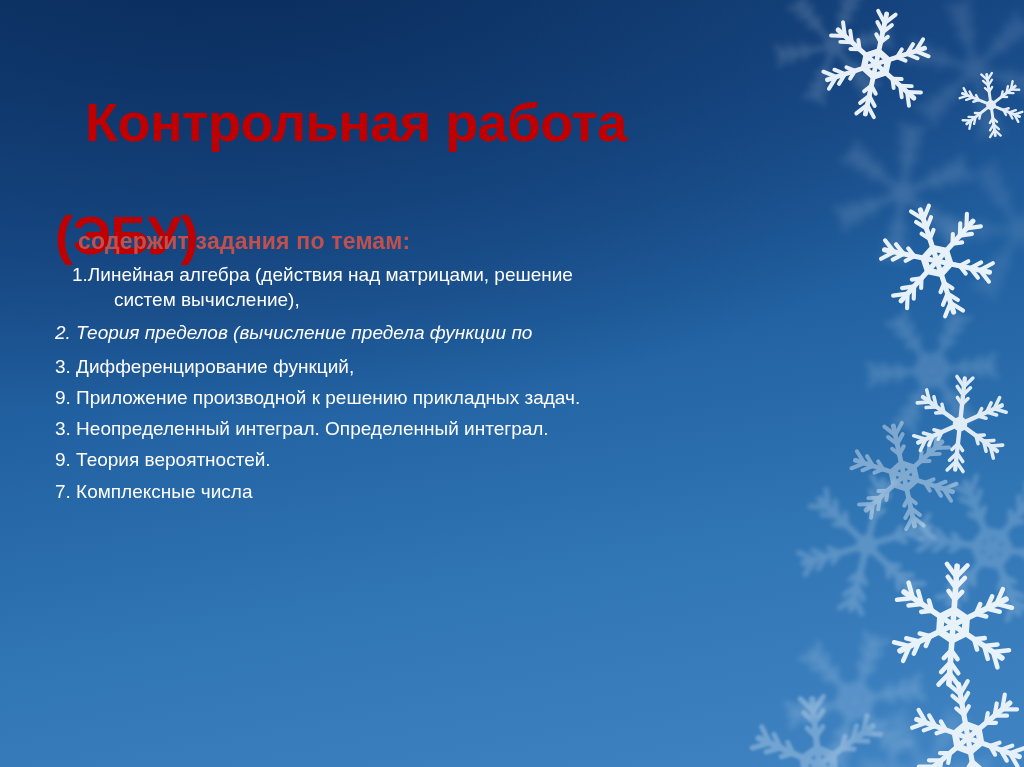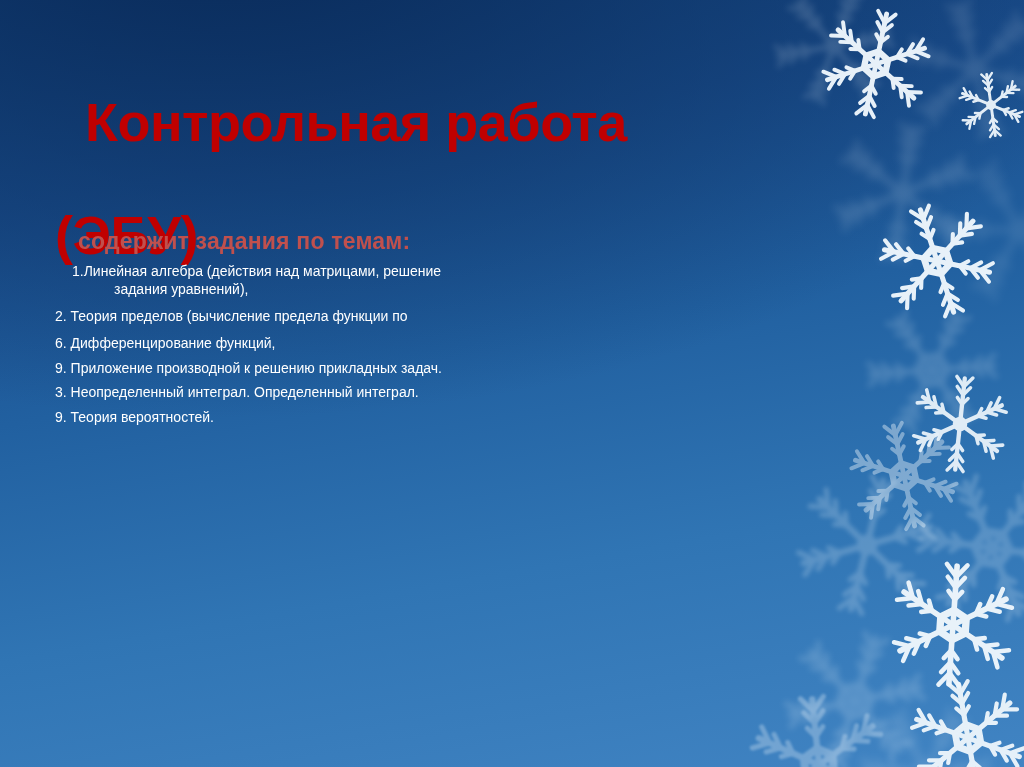--- a/index.html
+++ b/index.html
@@ -53,29 +53,29 @@
     font-weight: bold;
     letter-spacing: 0.2px;
   }
 
   #items {
     position: absolute;
     left: 55px;
     top: 262px;
     width: 830px;
     color: #ffffff;
-    font-size: 14px;
+    font-size: 19px;
     line-height: 1.32;
   }
   .item {
     margin: 0 0 6px 0;
     white-space: pre-line;
   }
   .item.first { padding-left: 17px; text-indent: 0; margin-bottom: 8px; }
-  .item.second { margin-bottom: 9px; }
+  .item.second { margin-bottom: 9px; font-style: italic; }
   .item .wrap1 { display: block; padding-left: 42px; }
   .item .wrap2 { display: block; padding-left: 80px; }
 </style>
 </head>
 <body>
 
 <div id="slide">
 
   <div id="decorations">
       <div class="flake" style="left: 818px; top: 6px; opacity: 0.97; transform: rotate(12deg);">
@@ -1118,21 +1118,22 @@
     </div>
 
   <h1 id="title">
     <span class="l1">Контрольная работа</span>
     <span class="l2">(ЭБУ)</span>
   </h1>
 
   <div id="subheader">содержит задания по темам:</div>
 
   <div id="items">
-      <p class="item first"><span>1.Линейная алгебра (действия над матрицами, решение</span><span class="wrap1">задания уравнений),</span></p>
+      <p class="item first"><span>1.Линейная алгебра (действия над матрицами, решение</span><span class="wrap1">систем вычисление),</span></p>
       <p class="item second"><span>2. Теория пределов (вычисление предела функции по</span></p>
-      <p class="item"><span>6. Дифференцирование функций,</span></p>
+      <p class="item"><span>3. Дифференцирование функций,</span></p>
       <p class="item"><span>9. Приложение производной к решению прикладных задач.</span></p>
       <p class="item"><span>3. Неопределенный интеграл. Определенный интеграл.</span></p>
       <p class="item"><span>9. Теория вероятностей.</span></p>
+      <p class="item"><span>7. Комплексные числа</span></p>
     </div>
 
 </div>
 
 </body></html>

